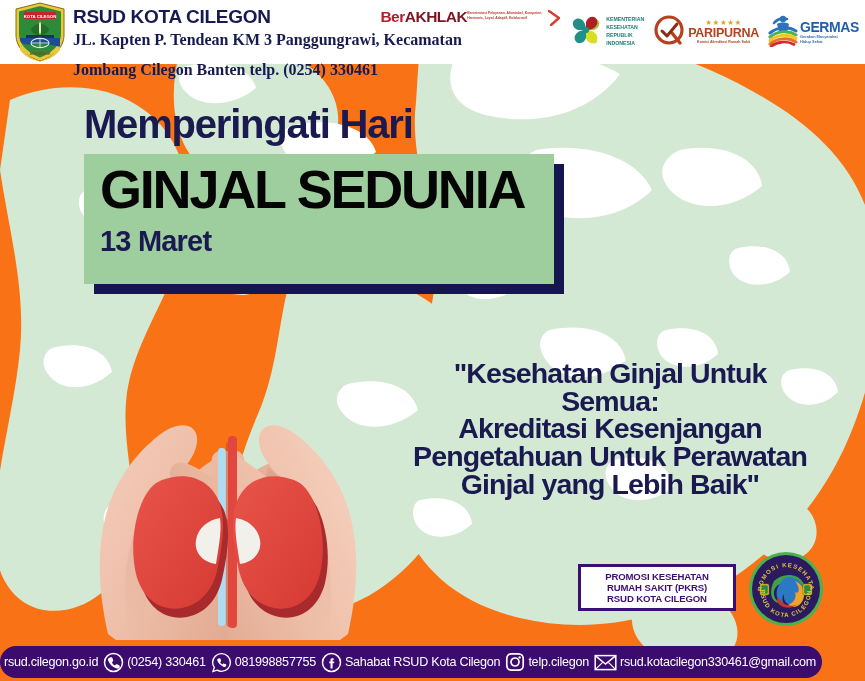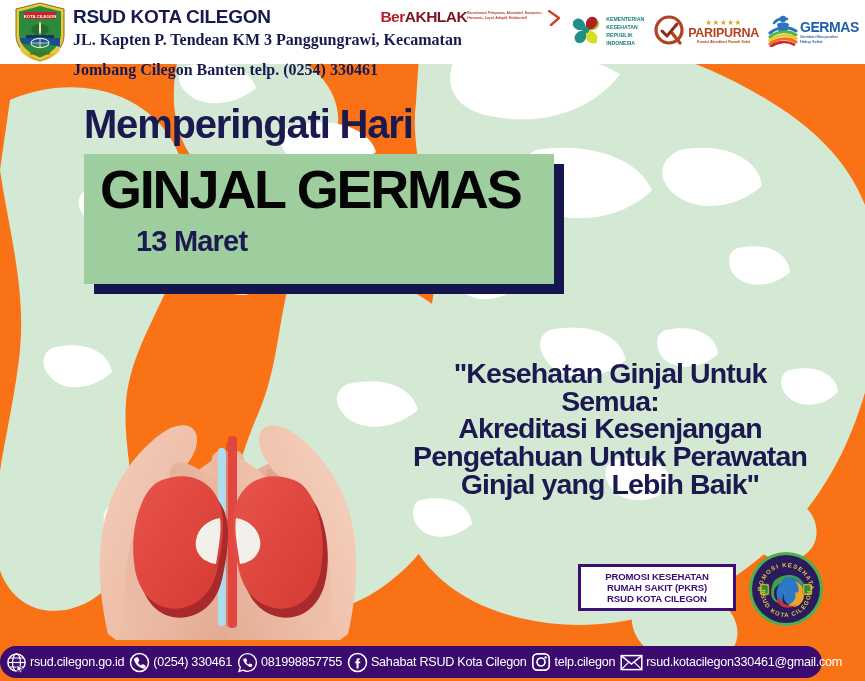--- a/index.html
+++ b/index.html
@@ -79,21 +79,21 @@
     position: relative; z-index: 1;
     width: 470px; height: 130px; background: #9ecd9e;
     padding: 6px 0 0 16px;
   }
   .band .main-title {
     font-size: 54px; font-weight: bold; color: #050505;
     letter-spacing: -2.2px; line-height: 1.08; white-space: nowrap;
   }
   .band .date {
     font-size: 29px; font-weight: bold; color: #1a1a50;
-    letter-spacing: -0.8px; line-height: 1; margin-top: 9px; margin-left: 36px;
+    letter-spacing: -0.8px; line-height: 1; margin-top: 9px;
   }
 
   
   .hands-art {
     position: absolute; left: 92px; top: 332px;
     width: 272px; height: 308px; z-index: 3;
   }
   .hands-art svg { width: 100%; height: 100%; }
 
   
@@ -116,21 +116,21 @@
     font-size: 9.6px; font-weight: bold; color: #3d0f73;
     line-height: 1.18; text-align: center; letter-spacing: -0.15px;
   }
   .pkrs-text span { display: block; }
   .pkrs-logo { position: absolute; left: 748px; top: 551px; width: 76px; height: 76px; z-index: 5; }
 
   
   .footer {
     position: absolute; left: 0; bottom: 3px; width: 822px; height: 32px;
     background: #3b0b6e; border-radius: 17px; z-index: 8;
-    display: flex; align-items: center; justify-content: space-between;
+    display: flex; align-items: center; justify-content: flex-end;
     padding: 0 6px; gap: 0px;
   }
   .fitem { display: flex; align-items: center; gap: 3px; }
   .fitem + .fitem { margin-left: 5px; }
   .ftext { color: #ffffff; font-size: 12.6px; letter-spacing: -0.25px; white-space: nowrap; }
   .ficon { flex: 0 0 auto; display: flex; align-items: center; }
 </style>
 </head>
 <body>
 
@@ -303,21 +303,21 @@
       </div>
 
     </div>
   </div>
 
   <div class="title-zone">
     <div class="eyebrow">Memperingati Hari</div>
     <div class="band-wrap">
       <div class="band-shadow"></div>
       <div class="band">
-        <div class="main-title">GINJAL GERMAS</div>
+        <div class="main-title">GINJAL SEDUNIA</div>
         <div class="date">13 Maret</div>
       </div>
     </div>
   </div>
 
   <div class="hands-art">
     <svg viewBox="0 0 272 308" aria-hidden="true">
       <defs>
         <linearGradient id="skinL" x1="0" y1="0" x2="1" y2="0.5">
           <stop offset="0%" stop-color="#f4cdbb"></stop>

